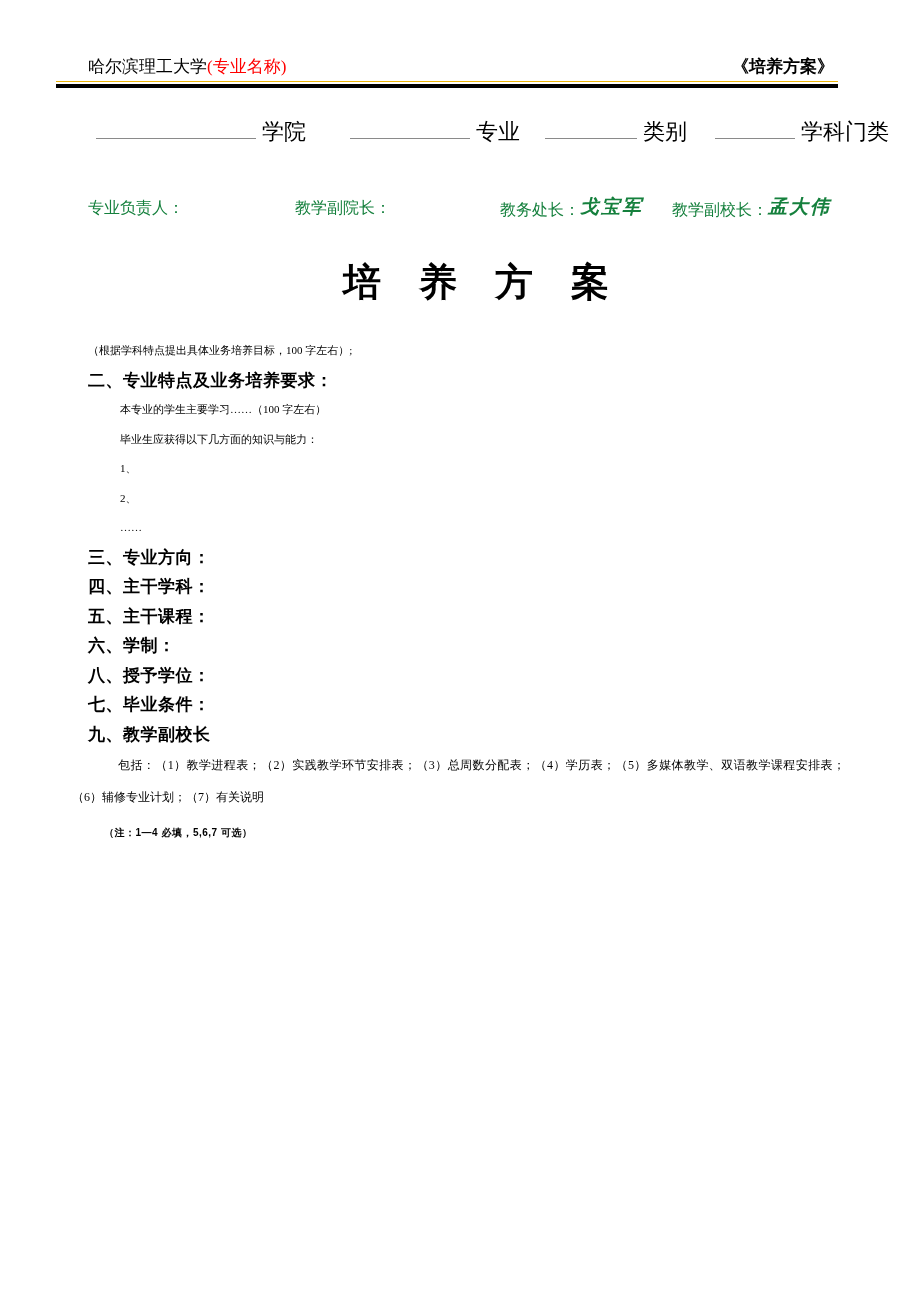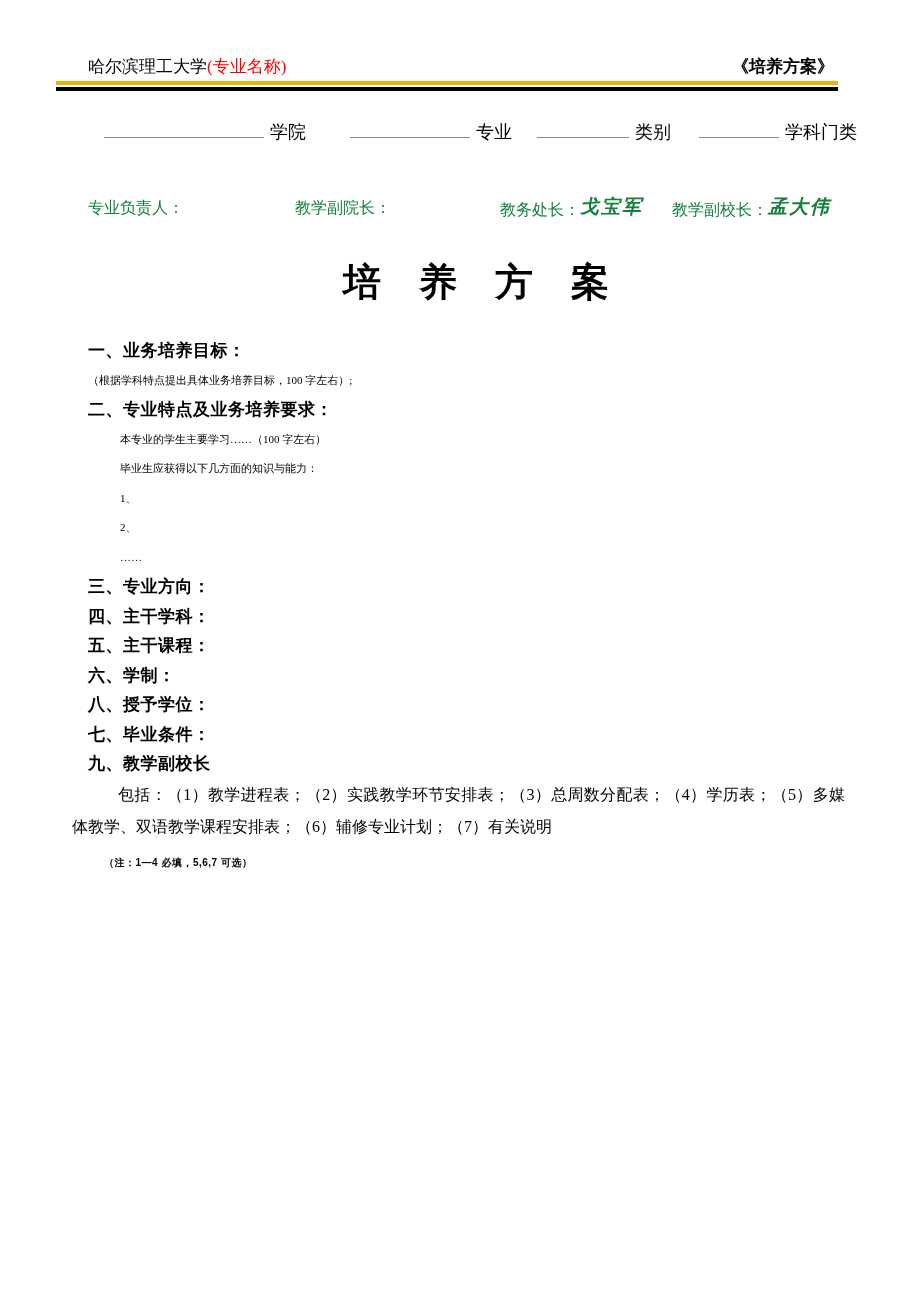--- a/index.html
+++ b/index.html
@@ -11,30 +11,30 @@
     font-family:"Liberation Serif", serif;
     color:#000;
     overflow:hidden;
   }
   
   .header { position:absolute; left:56px; top:56px; width:782px; }
   .header-text {
     display:flex; justify-content:space-between; align-items:flex-end;
     padding:0 4px 3px 32px;
     font-size:17px; line-height:22px;
-    border-bottom:4px solid #eab308;
+    border-bottom:1px solid #eab308;
   }
   .header-left { white-space:nowrap; }
   .red { color:#ff0000; }
   .header-right { font-weight:bold; white-space:nowrap; }
   .header-thick { height:4px; background:#000; margin-top:2px; }
   
   .form-row {
-    position:absolute; left:104px; top:120px; width:766px;
-    font-size:18px; line-height:24px; white-space:nowrap;
+    position:absolute; left:96px; top:120px; width:766px;
+    font-size:22px; line-height:24px; white-space:nowrap;
   }
   .blank {
     display:inline-block; height:18px;
     border-bottom:1px solid #8a8a8a;
     vertical-align:baseline;
   }
   .b1 { width:160px; } .b2 { width:120px; margin-left:44px; }
   .b3 { width:92px;  margin-left:25px; } .b4 { width:80px; margin-left:28px; }
   .form-label { margin-left:6px; }
   
@@ -62,21 +62,21 @@
   .content { position:absolute; left:88px; top:336px; width:766px; }
   .content p { margin:0; }
   .h {
     font-family:"Liberation Sans", sans-serif;
     font-weight:bold; font-size:17px; line-height:29.5px;
     letter-spacing:0.5px;
   }
   .body { font-size:11px; line-height:29.5px; }
   .ind  { padding-left:32px; }
   .para {
-    font-size:16px; line-height:32px;
+    font-size:12px; line-height:32px;
     margin-left:-16px !important; width:773px;
     text-indent:46px; text-align:justify;
   }
   .note {
     font-family:"Liberation Sans", sans-serif;
     font-weight:bold; font-size:10px; line-height:29.5px;
     padding-left:16px; margin-top:5px !important;
     letter-spacing:0.5px;
   }
 </style>
@@ -102,21 +102,20 @@
   <div class="officers">
     <span class="officer o1"><span>专业负责人：</span><span class="signature"></span></span>
     <span class="officer o2"><span>教学副院长：</span><span class="signature"></span></span>
     <span class="officer o3"><span>教务处长：</span><span class="signature">戈宝军</span></span>
     <span class="officer o4"><span>教学副校长：</span><span class="signature">孟大伟</span></span>
   </div>
 
   <div class="doc-title">培　养　方　案</div>
 
   <div class="content">
-    <p class="h">一、业务培养目标：</p>
     <p class="body">（根据学科特点提出具体业务培养目标，100 字左右）;</p>
     <p class="h">二、专业特点及业务培养要求：</p>
     <p class="body ind">本专业的学生主要学习……（100 字左右）</p>
     <p class="body ind">毕业生应获得以下几方面的知识与能力：</p>
     <p class="body ind">1、</p>
     <p class="body ind">2、</p>
     <p class="body ind">……</p>
     <p class="h">三、专业方向：</p>
     <p class="h">四、主干学科：</p>
     <p class="h">五、主干课程：</p>

